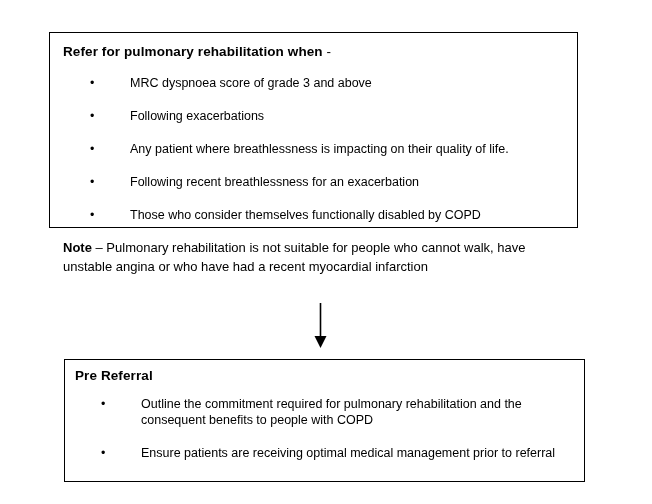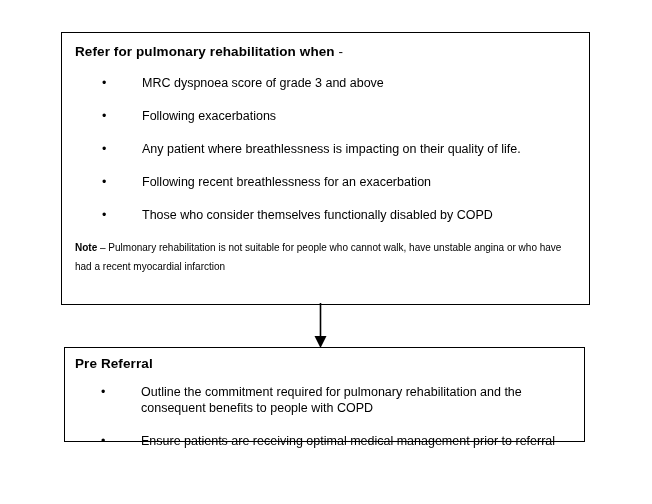--- a/index.html
+++ b/index.html
@@ -26,31 +26,31 @@
 
   
   .flow-box {
     position: absolute;
     border: 1.5px solid #000000;
     box-sizing: border-box;
     background: #ffffff;
   }
 
   #box-refer {
-    left: 61px;
+    left: 49px;
     top: 32px;
     width: 529px;
-    height: 273px;
+    height: 196px;
   }
 
   #box-prereferral {
     left: 64px;
-    top: 347px;
+    top: 359px;
     width: 521px;
-    height: 95px;
+    height: 123px;
   }
 
   
   .box-heading {
     position: absolute;
     font-size: 13.5px;
     font-weight: bold;
     white-space: nowrap;
     letter-spacing: 0.1px;
   }
@@ -108,21 +108,21 @@
     display: block;
     margin-left: 20px;
   }
 
   
   #refer-note {
     position: absolute;
     left: 13px;
     top: 205px;
     width: 490px;
-    font-size: 10px;
+    font-size: 13px;
     line-height: 19px;
   }
   .note-label {
     font-weight: bold;
   }
 
   
   #connector-arrow {
     position: absolute;
     left: 303px;

